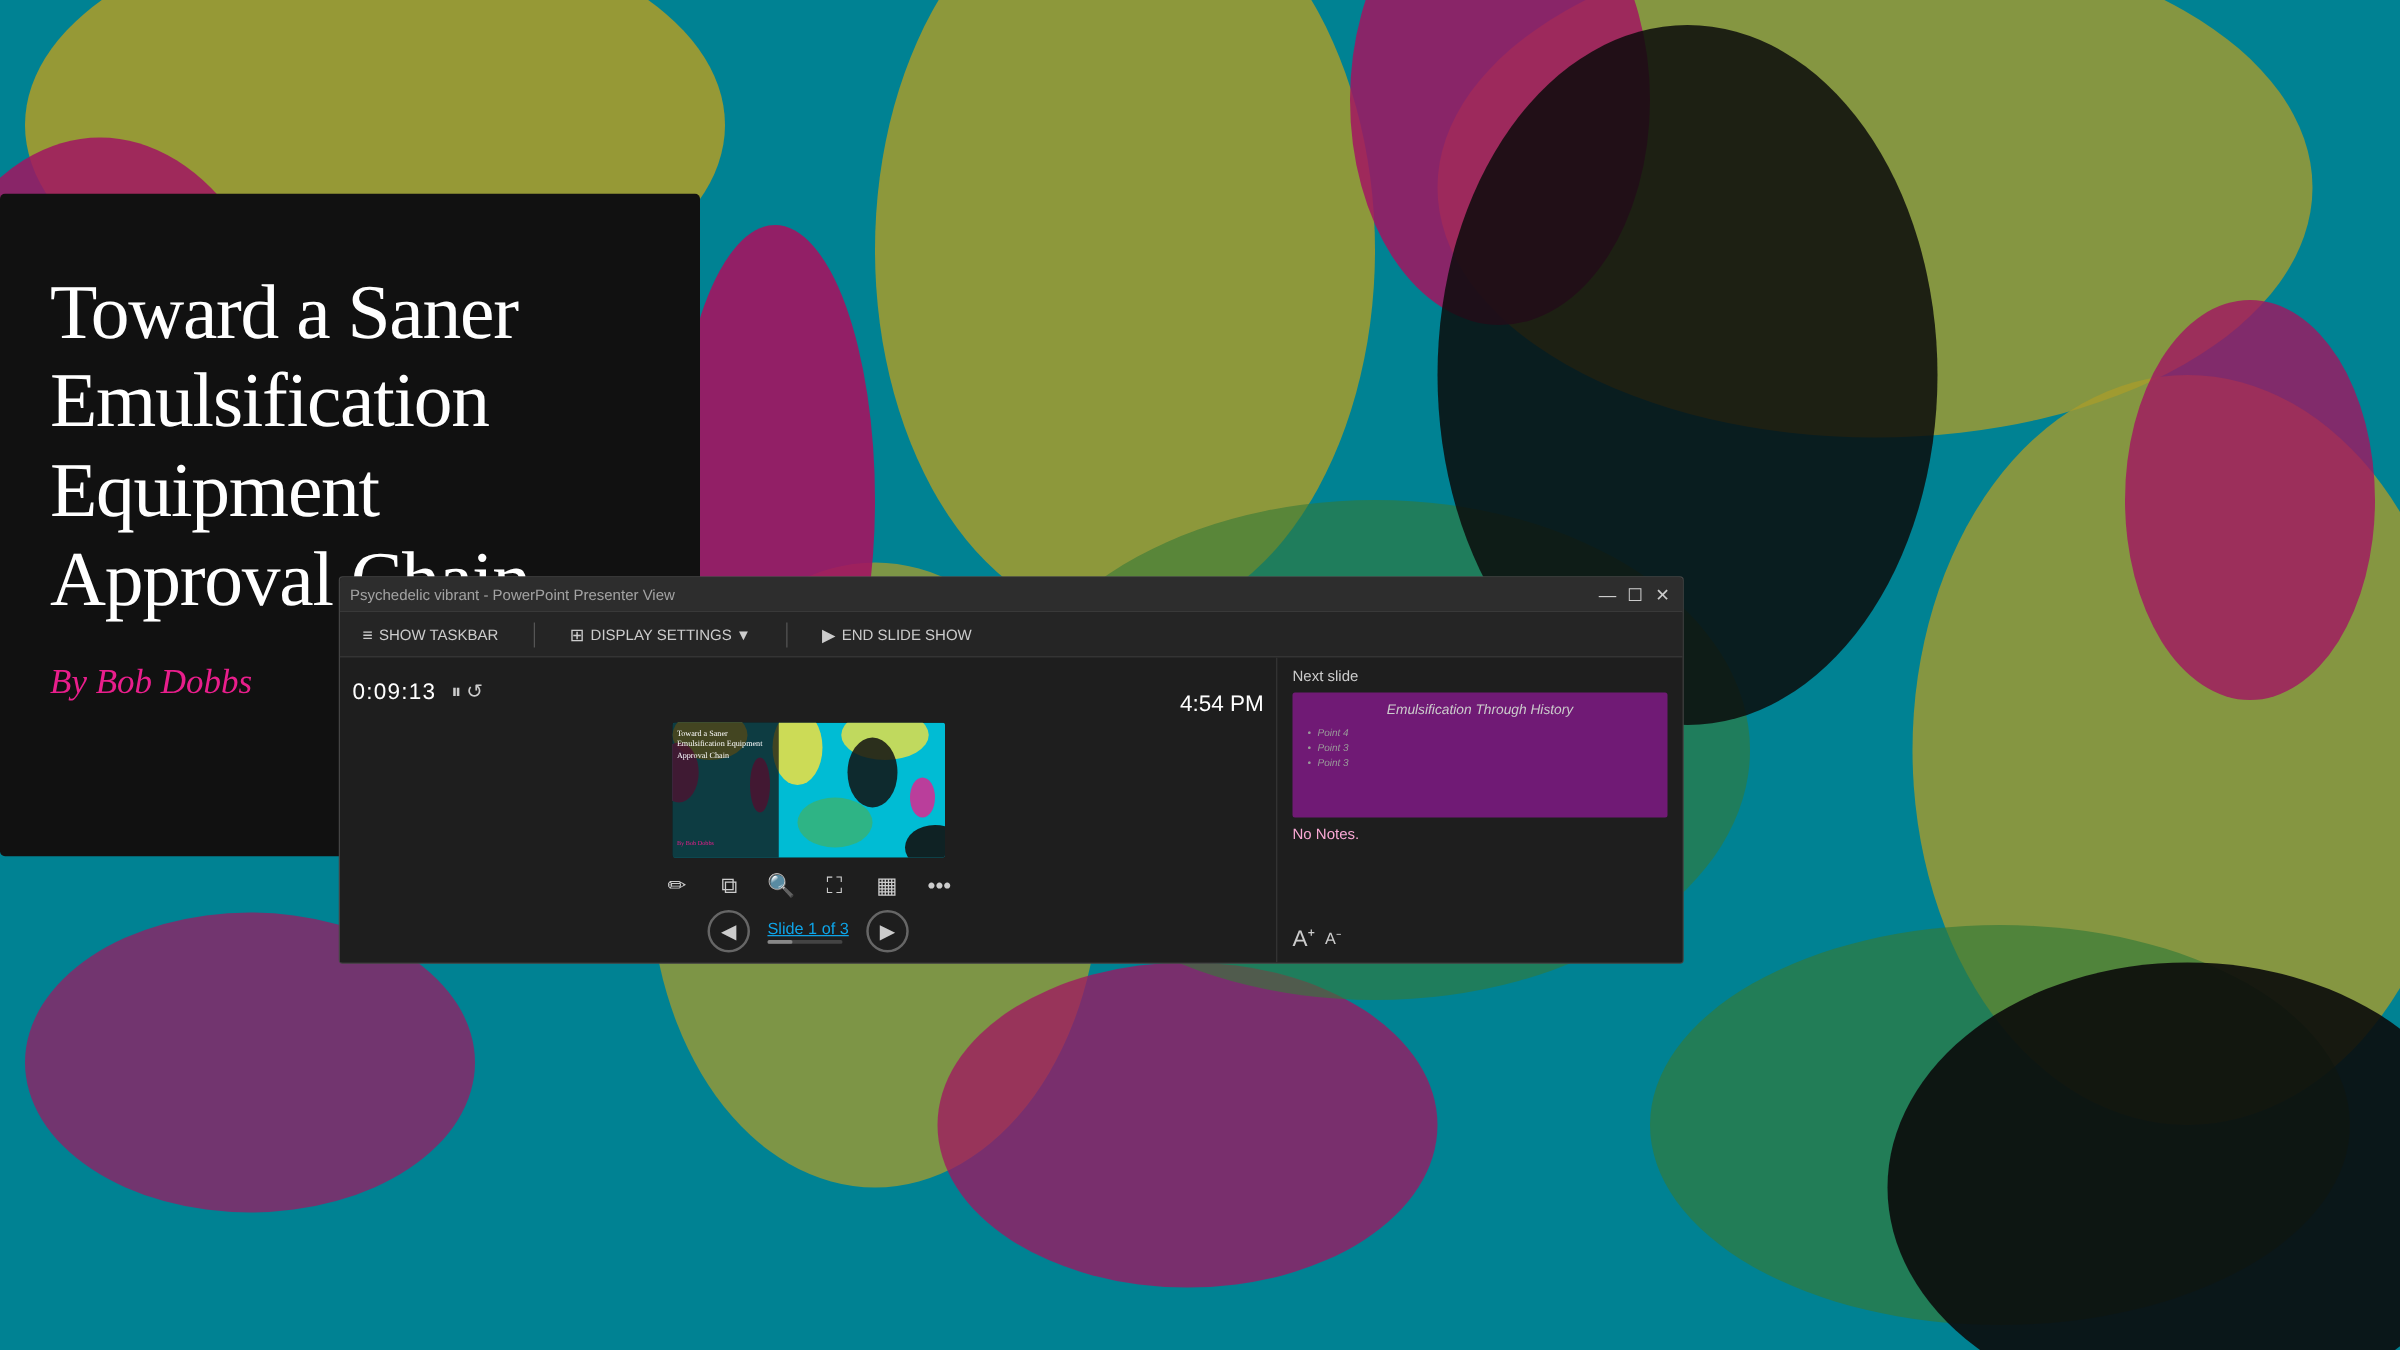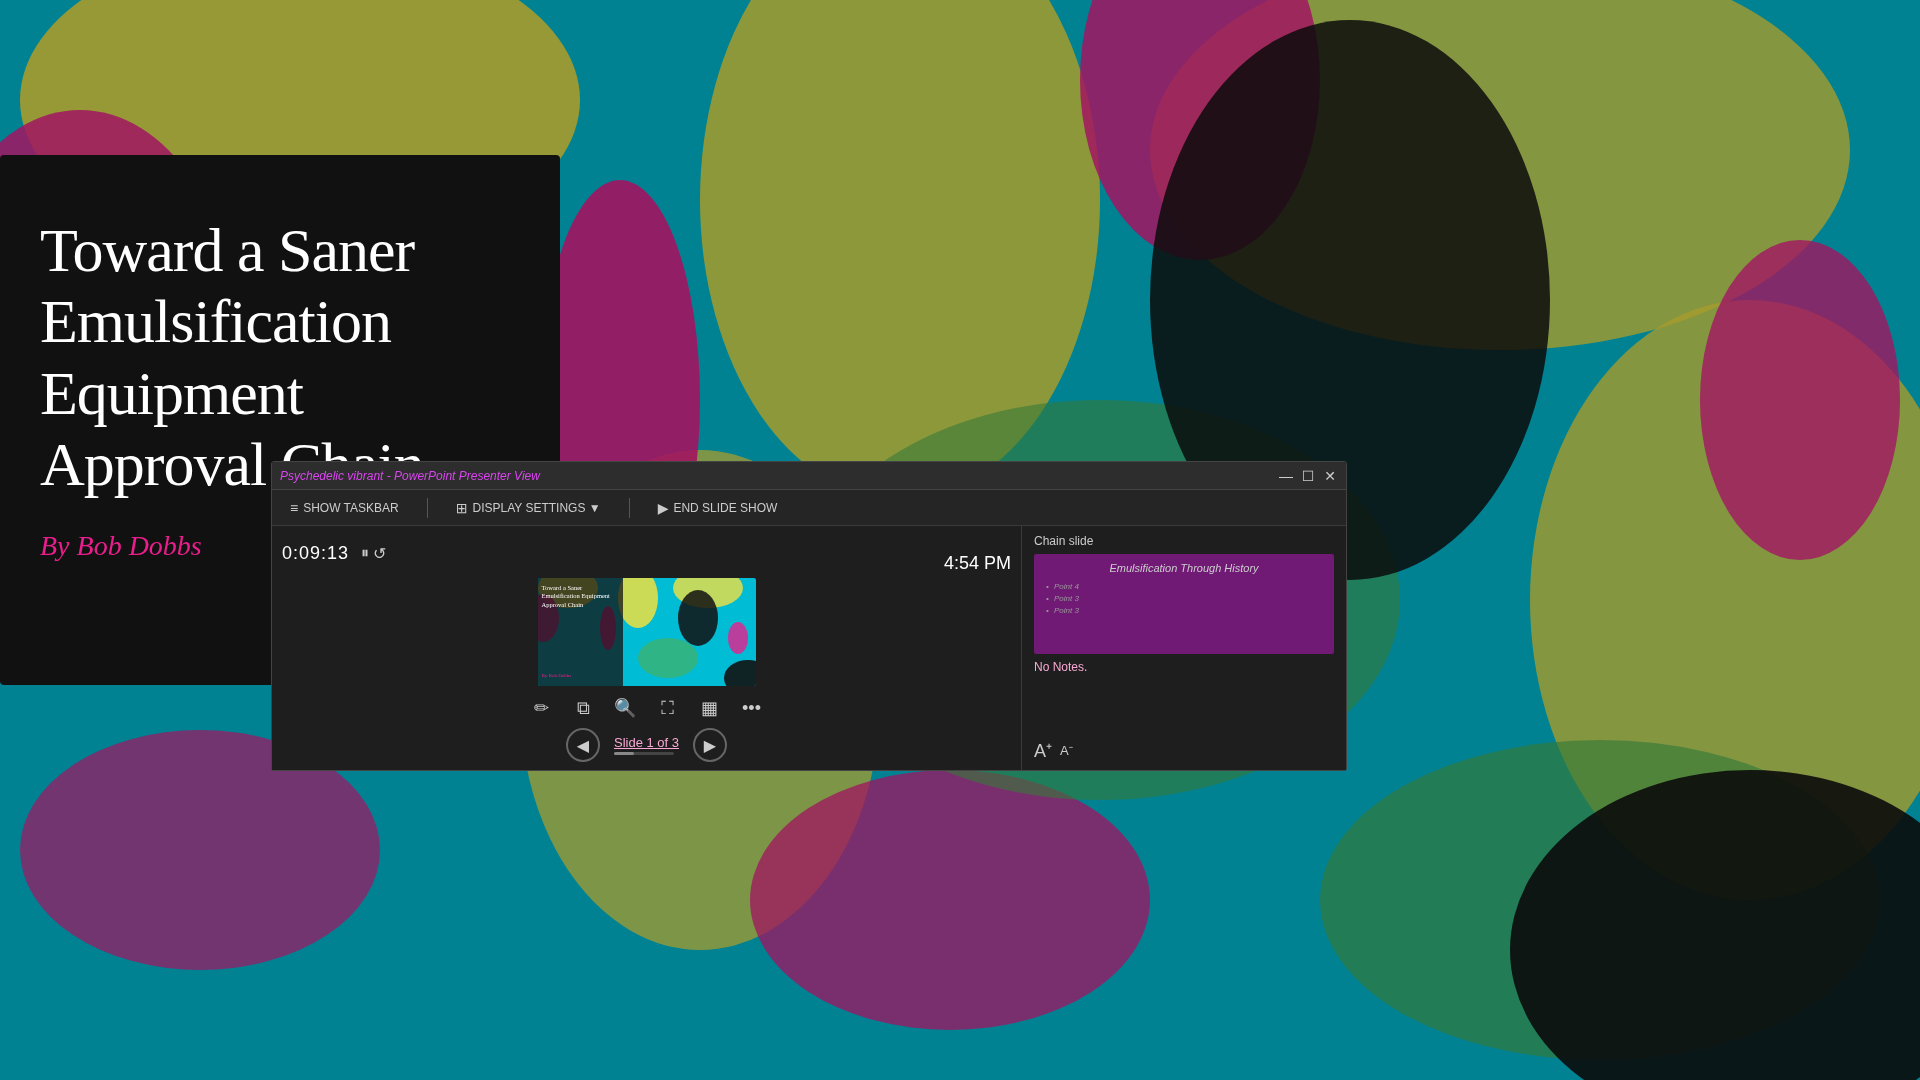--- a/index.html
+++ b/index.html
@@ -72,23 +72,22 @@
       align-items: center;
       justify-content: space-between;
       background: #2d2d2d;
       padding: 0 8px;
       height: 28px;
       border-bottom: 1px solid #444;
       border-radius: 3px 3px 0 0;
     }
 
     .window-title {
-      color: #d946ef;
+      color: #a3a3a3;
       font-size: 12px;
-      font-style: italic;
     }
 
     .window-controls {
       display: flex;
       gap: 6px;
     }
 
     .win-btn {
       width: 16px;
       height: 16px;
@@ -260,21 +259,21 @@
       background: none;
       color: #ccc;
       cursor: pointer;
       font-size: 16px;
       display: flex;
       align-items: center;
       justify-content: center;
     }
 
     .slide-counter {
-      color: #f9a8d4;
+      color: #0ea5e9;
       font-size: 13px;
       text-decoration: underline;
       cursor: pointer;
     }
 
     
     .next-slide-panel {
       flex: 1;
       display: flex;
       flex-direction: column;
@@ -491,21 +490,21 @@
             <div class="slide-progress-fill"></div>
           </div>
         </div>
         <button class="nav-btn">▶</button>
       </div>
 
     </div>
 
     <div class="next-slide-panel">
 
-      <div class="next-slide-label">Chain slide</div>
+      <div class="next-slide-label">Next slide</div>
 
       <div class="next-slide-thumb">
         <div class="next-slide-title">Emulsification Through History</div>
         <ul class="next-slide-bullets">
           <li>Point 4</li>
           <li>Point 3</li>
           <li>Point 3</li>
         </ul>
       </div>
 

